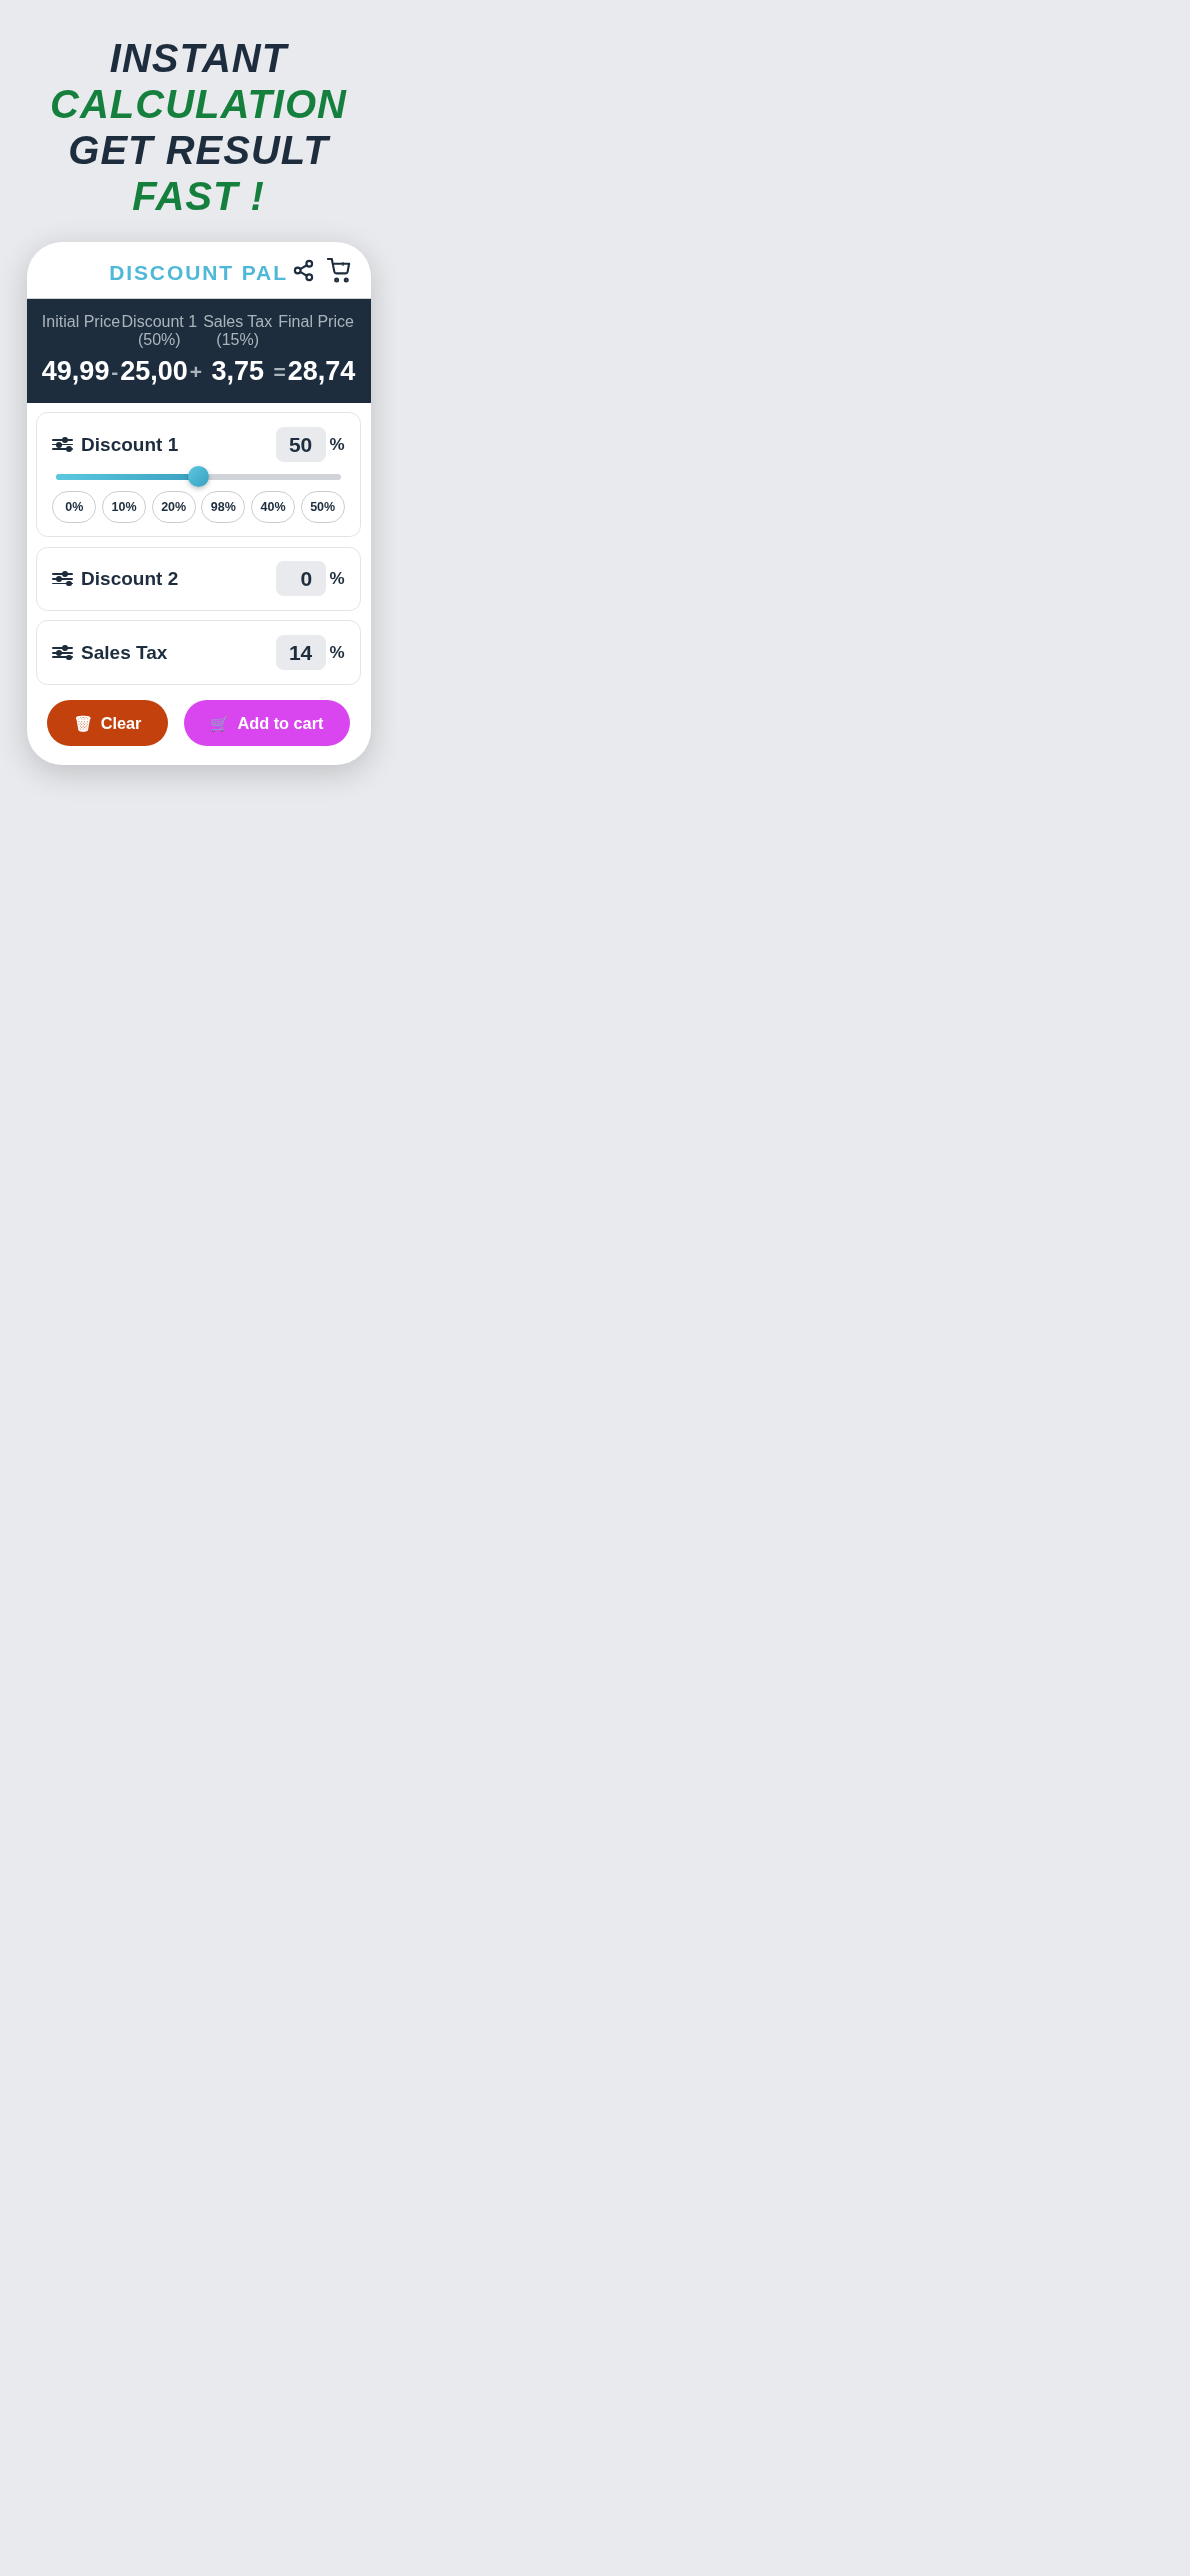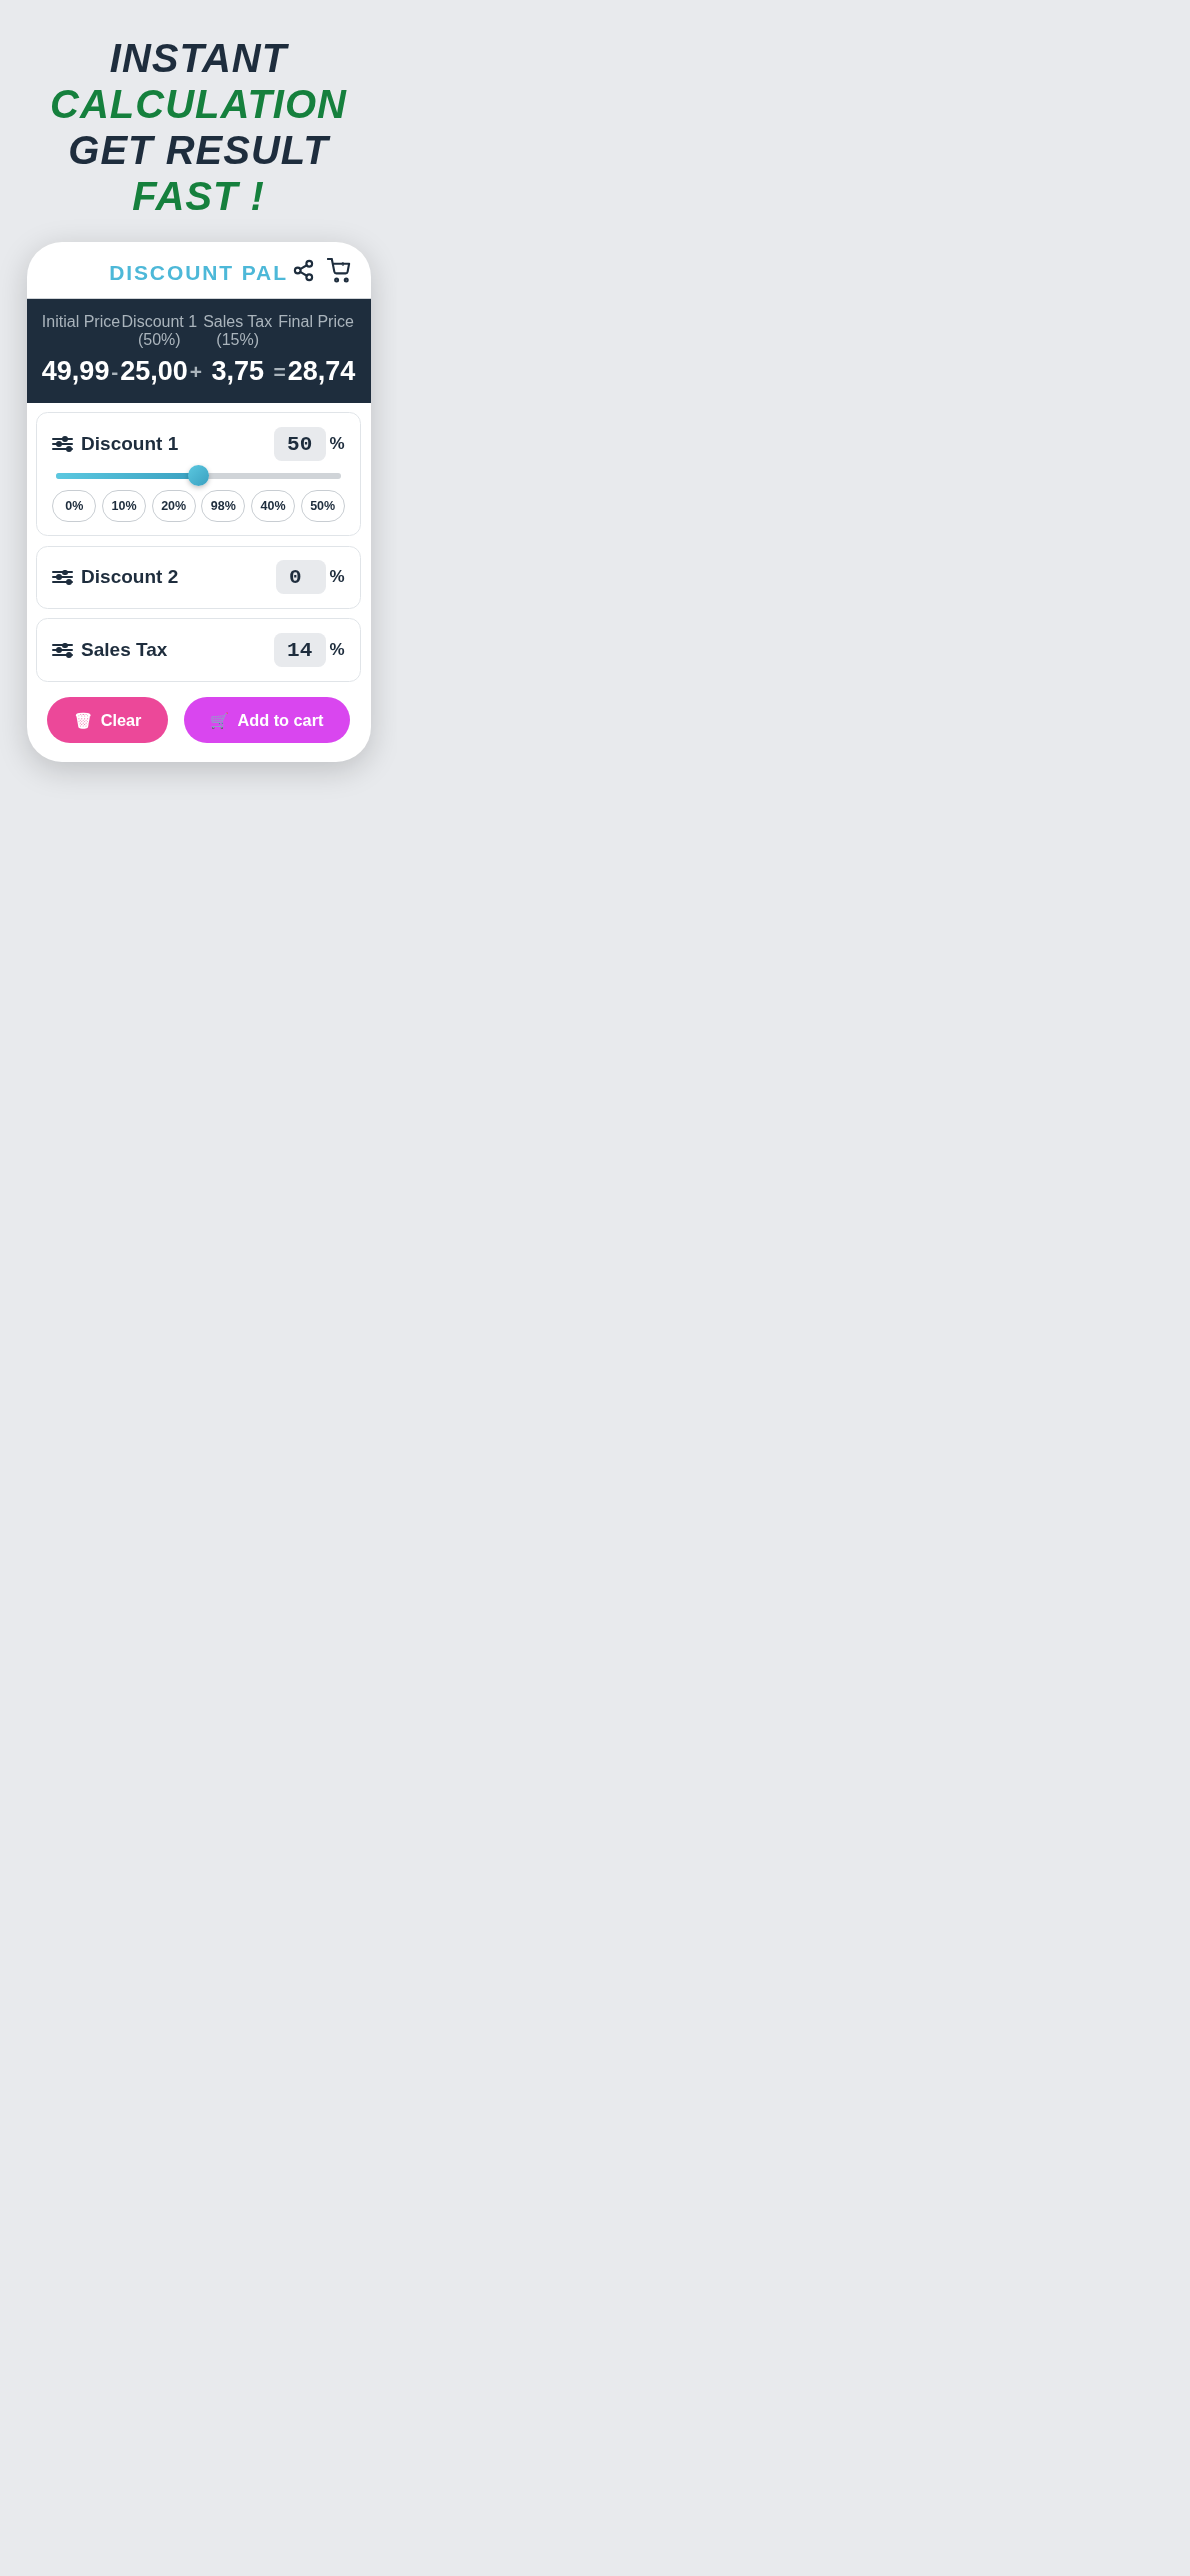--- a/index.html
+++ b/index.html
@@ -195,22 +195,21 @@
     }
 
     .value-box {
       background: #e8eaed;
       border-radius: 7.7px;
       padding: 5.8px 13.4px;
       font-size: 21px;
       font-weight: 800;
       color: #1e2d3d;
       min-width: 50px;
-      text-align: left;
-      font-family: Liberation Mono, monospace;
+      text-align: right;
     }
 
     .percent-label {
       font-size: 17px;
       font-weight: 700;
       color: #1e2d3d;
     }
 
     .slider-container {
       margin-top: 11.5px;
@@ -266,21 +265,21 @@
     }
 
     .bottom-btns {
       display: flex;
       gap: 15.3px;
       margin: 15.3px 9.6px 0;
       justify-content: center;
     }
 
     .btn-clear {
-      background: #ec4899;
+      background: #c2410c;
       color: #ffffff;
       border: none;
       border-radius: 27px;
       padding: 13.4px 27px;
       font-size: 16.3px;
       font-weight: 700;
       cursor: pointer;
       display: flex;
       align-items: center;
       gap: 7.7px;

